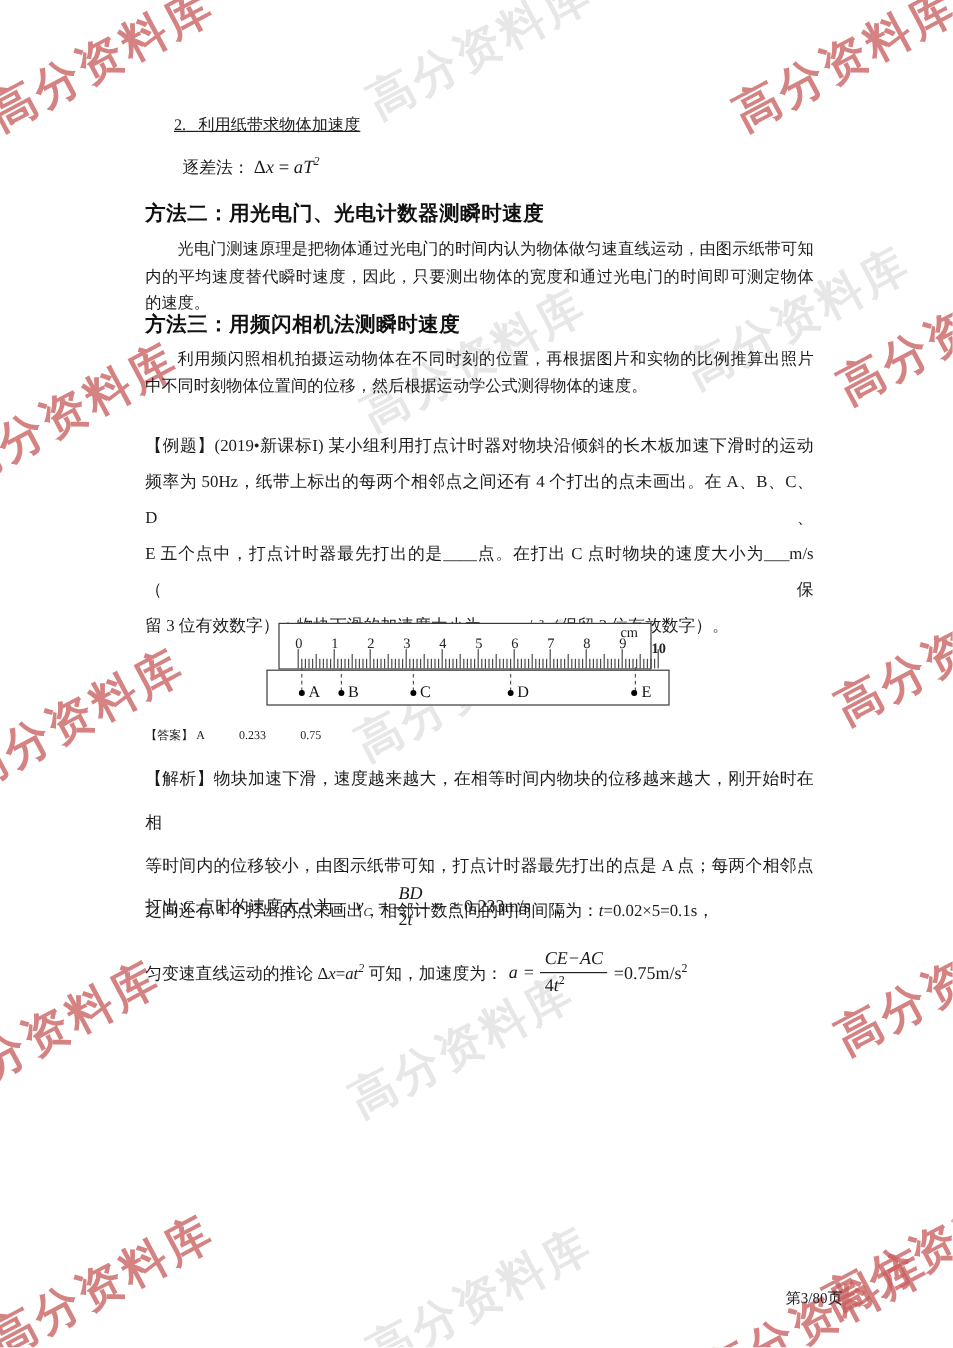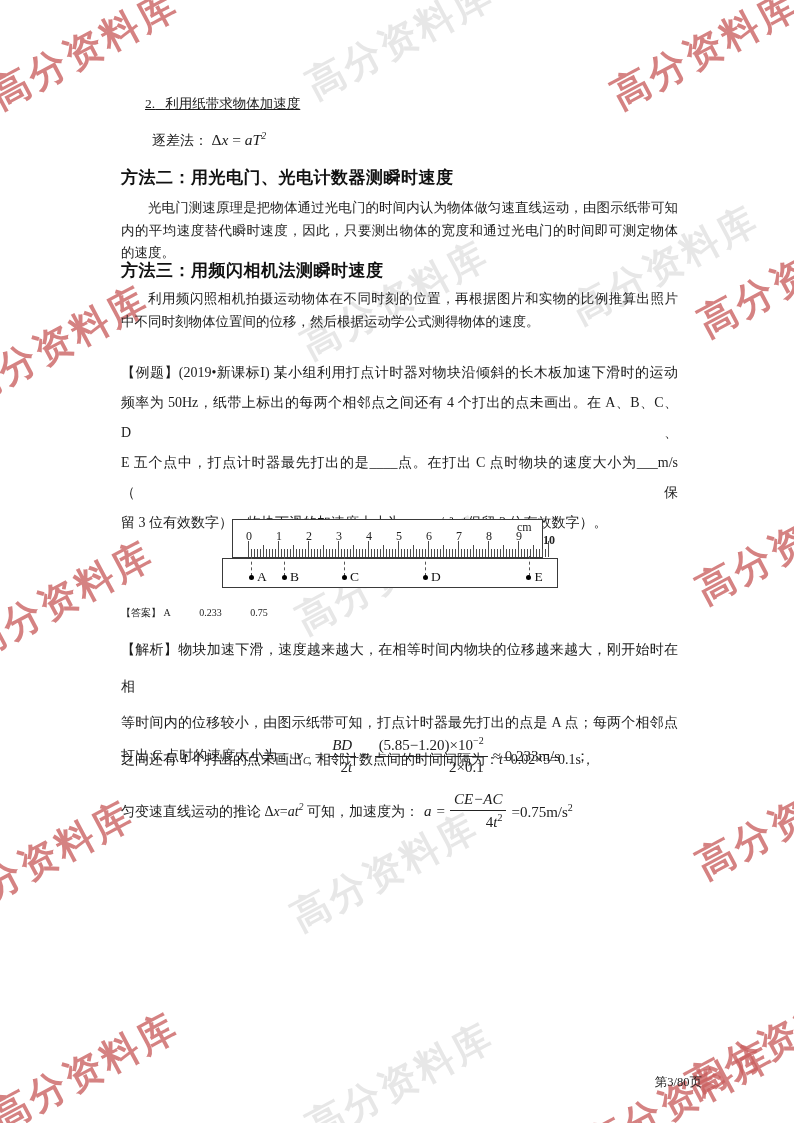--- a/index.html
+++ b/index.html
@@ -17,21 +17,21 @@
   .h-sec{font-family:"Liberation Sans","DejaVu Sans",sans-serif;font-weight:bold;
          font-size:17px;color:#111;letter-spacing:.5px;}
   .body-sm{font-size:13.5px;line-height:22.5px;width:557px;}
   .body-lg{font-size:14px;line-height:30px;width:557px;}
   .ana{font-size:14px;line-height:36.5px;width:557px;}
   .jl{text-align:justify;text-align-last:justify;}
   .ind{text-indent:2em;}
   .it{font-style:italic;}
   sup,sub{font-size:10px;}
   .frow{display:flex;align-items:center;gap:5px;font-size:15px;}
-  .frac{display:inline-block;vertical-align:middle;text-align:right;line-height:1.25;}
+  .frac{display:inline-block;vertical-align:middle;text-align:left;line-height:1.25;}
   .frac .num{display:block;padding:0 4px 1px;border-bottom:1px solid #222;}
   .frac .den{display:block;padding:1px 4px 0;}
   
   .fig{position:absolute;left:222px;top:516px;width:345px;height:80px;}
   .ruler{position:absolute;left:10px;top:3px;width:311px;height:39px;
          border:1px solid #3a3a3a;background:#fff;box-sizing:border-box;}
   .tape{position:absolute;left:0;top:42px;width:336px;height:30px;
         border:1px solid #3a3a3a;background:#fff;box-sizing:border-box;}
   .tick{position:absolute;width:1px;background:#4a4a4a;bottom:0;}
   .rnum{position:absolute;top:9px;width:20px;margin-left:-10px;text-align:center;
@@ -253,24 +253,20 @@
 
     <div class="abs frow" style="left:121px;top:733px;height:46px;">
       <span style="font-size:14px;">打出 C 点时的速度大小为：</span>
       <span><span class="it">v</span><sub class="it">C</sub></span>
       <span>=</span>
       <span class="frac">
         <span class="num it">BD</span>
         <span class="den"><span>2</span><span class="it">t</span></span>
       </span>
       <span>=</span>
-      <span class="frac">
-        <span class="num"><span>(5.85−1.20)×10</span><sup>−2</sup></span>
-        <span class="den">2×0.1</span>
-      </span>
       <span>≈ 0.233m/s</span>
       <span style="margin-left:10px;">；</span>
     </div>
 
     <div class="abs frow" style="left:121px;top:788px;height:46px;">
       <span style="font-size:14px;"><span>匀变速直线运动的推论 Δ</span><span class="it">x</span><span>=</span><span class="it">at</span><sup class="it">2</sup><span> 可知，加速度为：</span></span>
       <span class="it">a</span>
       <span>=</span>
       <span class="frac">
         <span class="num it">CE−AC</span>

